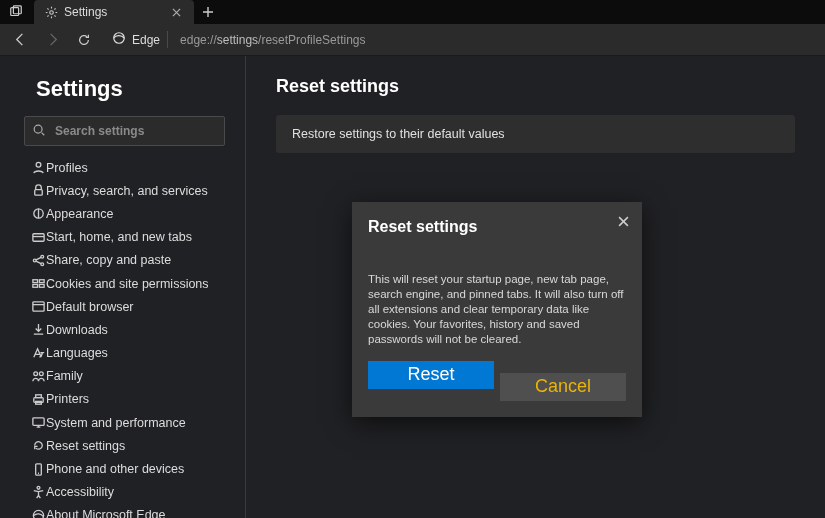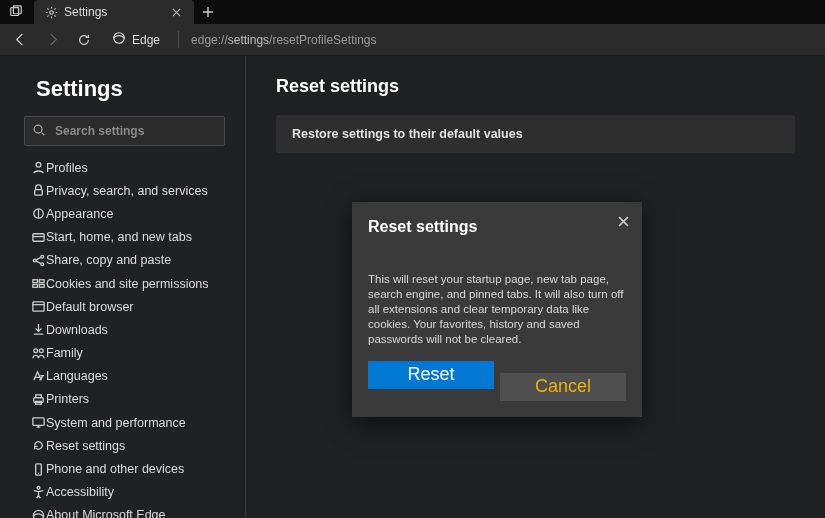--- a/index.html
+++ b/index.html
@@ -12,39 +12,39 @@
   .tab .fav { width:14px; height:14px; display:flex; justify-content:center; align-items:center; color:#ccc;}
   .tab .label { font-size:12px; color:#ddd; flex:1;}
   .tab .close { width:16px; height:16px; display:flex; justify-content:center; align-items:center; color:#aaa; font-size:11px;}
   .newtab { width:28px; display:flex; justify-content:center; align-items:center; color:#ccc; font-size:14px;}
 
   
   .toolbar { height:32px; background:#2b2b2b; display:flex; align-items:center; padding:0 6px; gap:4px; border-bottom:1px solid #1a1a1a;}
   .tool-btn { width:28px; height:28px; display:flex; justify-content:center; align-items:center; color:#ccc; border-radius:2px;}
   .tool-btn.disabled{ color:#666;}
   .addrbar { flex:1; display:flex; align-items:center; background:#2b2b2b; height:28px; margin-left:4px; gap:6px;}
-  .addr-brand { display:flex; align-items:center; gap:6px; color:#ddd; font-size:12px; padding-left:6px; padding-right:18px; border-right:1px solid #4a4a4a;}
+  .addr-brand { display:flex; align-items:center; gap:6px; color:#ddd; font-size:12px; padding-left:6px; padding-right:7px; border-right:1px solid #4a4a4a;}
   .addr-url { font-size:12px; color:#9a9a9a; padding-left:6px;}
   .addr-url .seg { color:#bdbdbd;}
 
   
   .content { display:flex; height:calc(518px - 24px - 32px); }
   .sidebar { width:246px; border-right:1px solid #3a3a3a; padding:14px 10px 10px 14px; overflow-y:auto;}
   .side-title { font-size:22px; font-weight:600; color:#fff; margin:6px 6px 14px 22px;}
   .search-wrap { position:relative; margin:0 10px 10px 10px;}
   .search-input { width:100%; height:30px; background:#2b2b2b; border:1px solid #4a4a4a; border-radius:2px; color:#ddd; font-size:12px; padding:0 8px 0 30px;font-weight:bold;}
   .search-input::placeholder{ color:#8a8a8a;}
   .search-icon-svg { position:absolute; left:8px; top:7px; color:#aaa;}
   .nav { list-style:none; margin-top:4px;}
   .nav li { display:flex; align-items:center; gap:0; padding:4px 8px 4px 16px; font-size:12.5px; color:#ddd; height:23.2px; cursor:pointer; border-radius:3px;}
   .nav li .ic { width:16px; height:16px; display:flex; justify-content:center; align-items:center; color:#ccc; flex-shrink:0;}
 
   .main { flex:1; padding:20px 30px;}
   .page-title { font-size:18px; font-weight:600; color:#fff; margin-bottom:18px;}
-  .card { background:#2e2e2e; border-radius:3px; padding:12px 16px; font-size:12.5px; font-weight:700; color:#e0e0e0; cursor:pointer;}
+  .card { background:#2e2e2e; border-radius:3px; padding:12px 16px; font-size:12.5px; font-weight:400; color:#e0e0e0; cursor:pointer;}
 
   
   .modal { position:absolute; left:352px; top:202px; width:290px; background:#3a3a3a; box-shadow:0 6px 24px rgba(0,0,0,0.6); padding:16px 16px 16px 16px;}
   .modal .m-title { font-size:16px; font-weight:600; color:#fff; margin-bottom:10px;}
   .modal .m-close { position:absolute; right:10px; top:10px; width:18px; height:18px; display:flex; justify-content:center; align-items:center; color:#ccc; font-size:12px; cursor:pointer;}
   .modal .m-body { font-size:11.5px; color:#d8d8d8; line-height:1.3; margin-bottom:14px;margin-top:36px;}
   .modal .m-actions { display:flex; gap:6px;}
   .modal .btn { flex:1; height:28px; display:flex; justify-content:center; align-items:center; font-size:18px; cursor:pointer; border:none;}
   .btn.primary { background:#0078d4; color:#fff;}
   .btn.secondary { background:#4f4f4f; color:#eab308;margin-top:12px;}
@@ -199,35 +199,35 @@
           <span class="ic">
             <svg width="15" height="15" viewBox="0 0 16 16">
               <path d="M8 2v8M5 7l3 3 3-3M3 13h10"></path>
             </svg>
           </span>
           <span>Downloads</span>
         </li>
       <li>
           <span class="ic">
             <svg width="15" height="15" viewBox="0 0 16 16">
+              <path d="M3 12 7 3l4 9M4.5 9h5"></path>
+              <path d="M10 7h4M12 7c0 2-1 4-3 5"></path>
+            </svg>
+          </span>
+          <span>Languages</span>
+        </li>
+      <li>
+          <span class="ic">
+            <svg width="15" height="15" viewBox="0 0 16 16">
               <circle cx="5" cy="5" r="2"></circle>
               <circle cx="11" cy="5" r="2"></circle>
               <path d="M2 13c0-2 2-3 3-3s3 1 3 3M8 13c0-2 2-3 3-3s3 1 3 3"></path>
             </svg>
           </span>
           <span>Family</span>
-        </li>
-      <li>
-          <span class="ic">
-            <svg width="15" height="15" viewBox="0 0 16 16">
-              <path d="M3 12 7 3l4 9M4.5 9h5"></path>
-              <path d="M10 7h4M12 7c0 2-1 4-3 5"></path>
-            </svg>
-          </span>
-          <span>Languages</span>
         </li>
       <li>
           <span class="ic">
             <svg width="15" height="15" viewBox="0 0 16 16">
               <rect x="3" y="6" width="10" height="5" rx="1"></rect>
               <rect x="5" y="3" width="6" height="3"></rect>
               <rect x="5" y="10" width="6" height="3"></rect>
             </svg>
           </span>
           <span>Printers</span>

